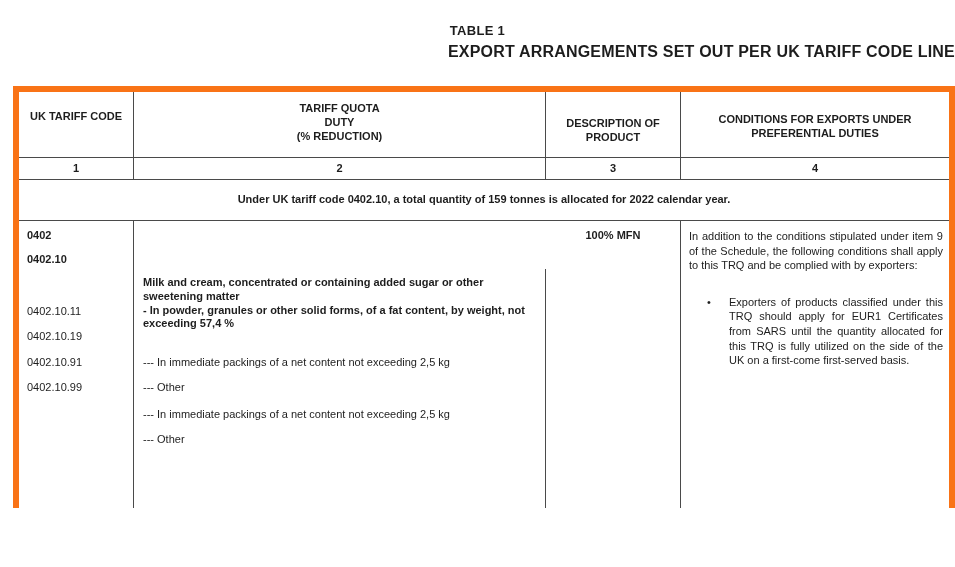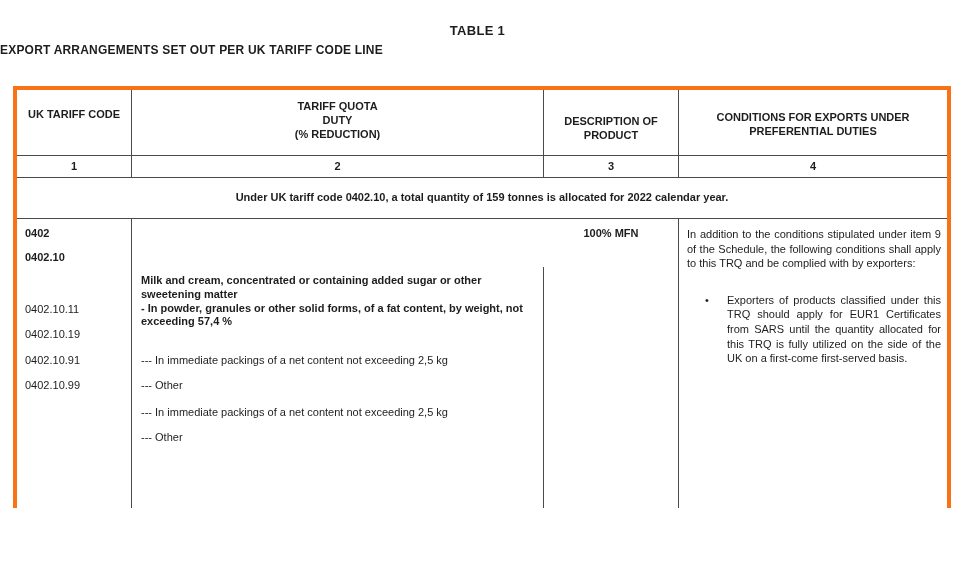--- a/index.html
+++ b/index.html
@@ -18,33 +18,33 @@
     width: 955px;
     text-align: center;
     font-size: 13px;
     font-weight: bold;
     letter-spacing: 0.3px;
   }
   .doc-subtitle {
     position: absolute;
     top: 43px; left: 0;
     width: 955px;
-    text-align: left;
-    font-size: 12px;
+    text-align: right;
+    font-size: 16px;
     font-weight: bold;
     letter-spacing: 0.2px;
   }
   .ttable {
     position: absolute;
     left: 13px; top: 86px;
     width: 930px; height: 464px;
     display: grid;
     grid-template-columns: 115px 412px 135px 268px;
     grid-template-rows: 66px 22px 41px 335px;
-    border: 4px solid #f97316;
+    border: 6px solid #f97316;
     box-sizing: content-box;
     background: #ffffff;
   }
   .cell {
     box-sizing: border-box;
     border-right: 1px solid #4a4a4a;
     border-bottom: 1px solid #4a4a4a;
     position: relative;
     font-size: 11px;
   }

